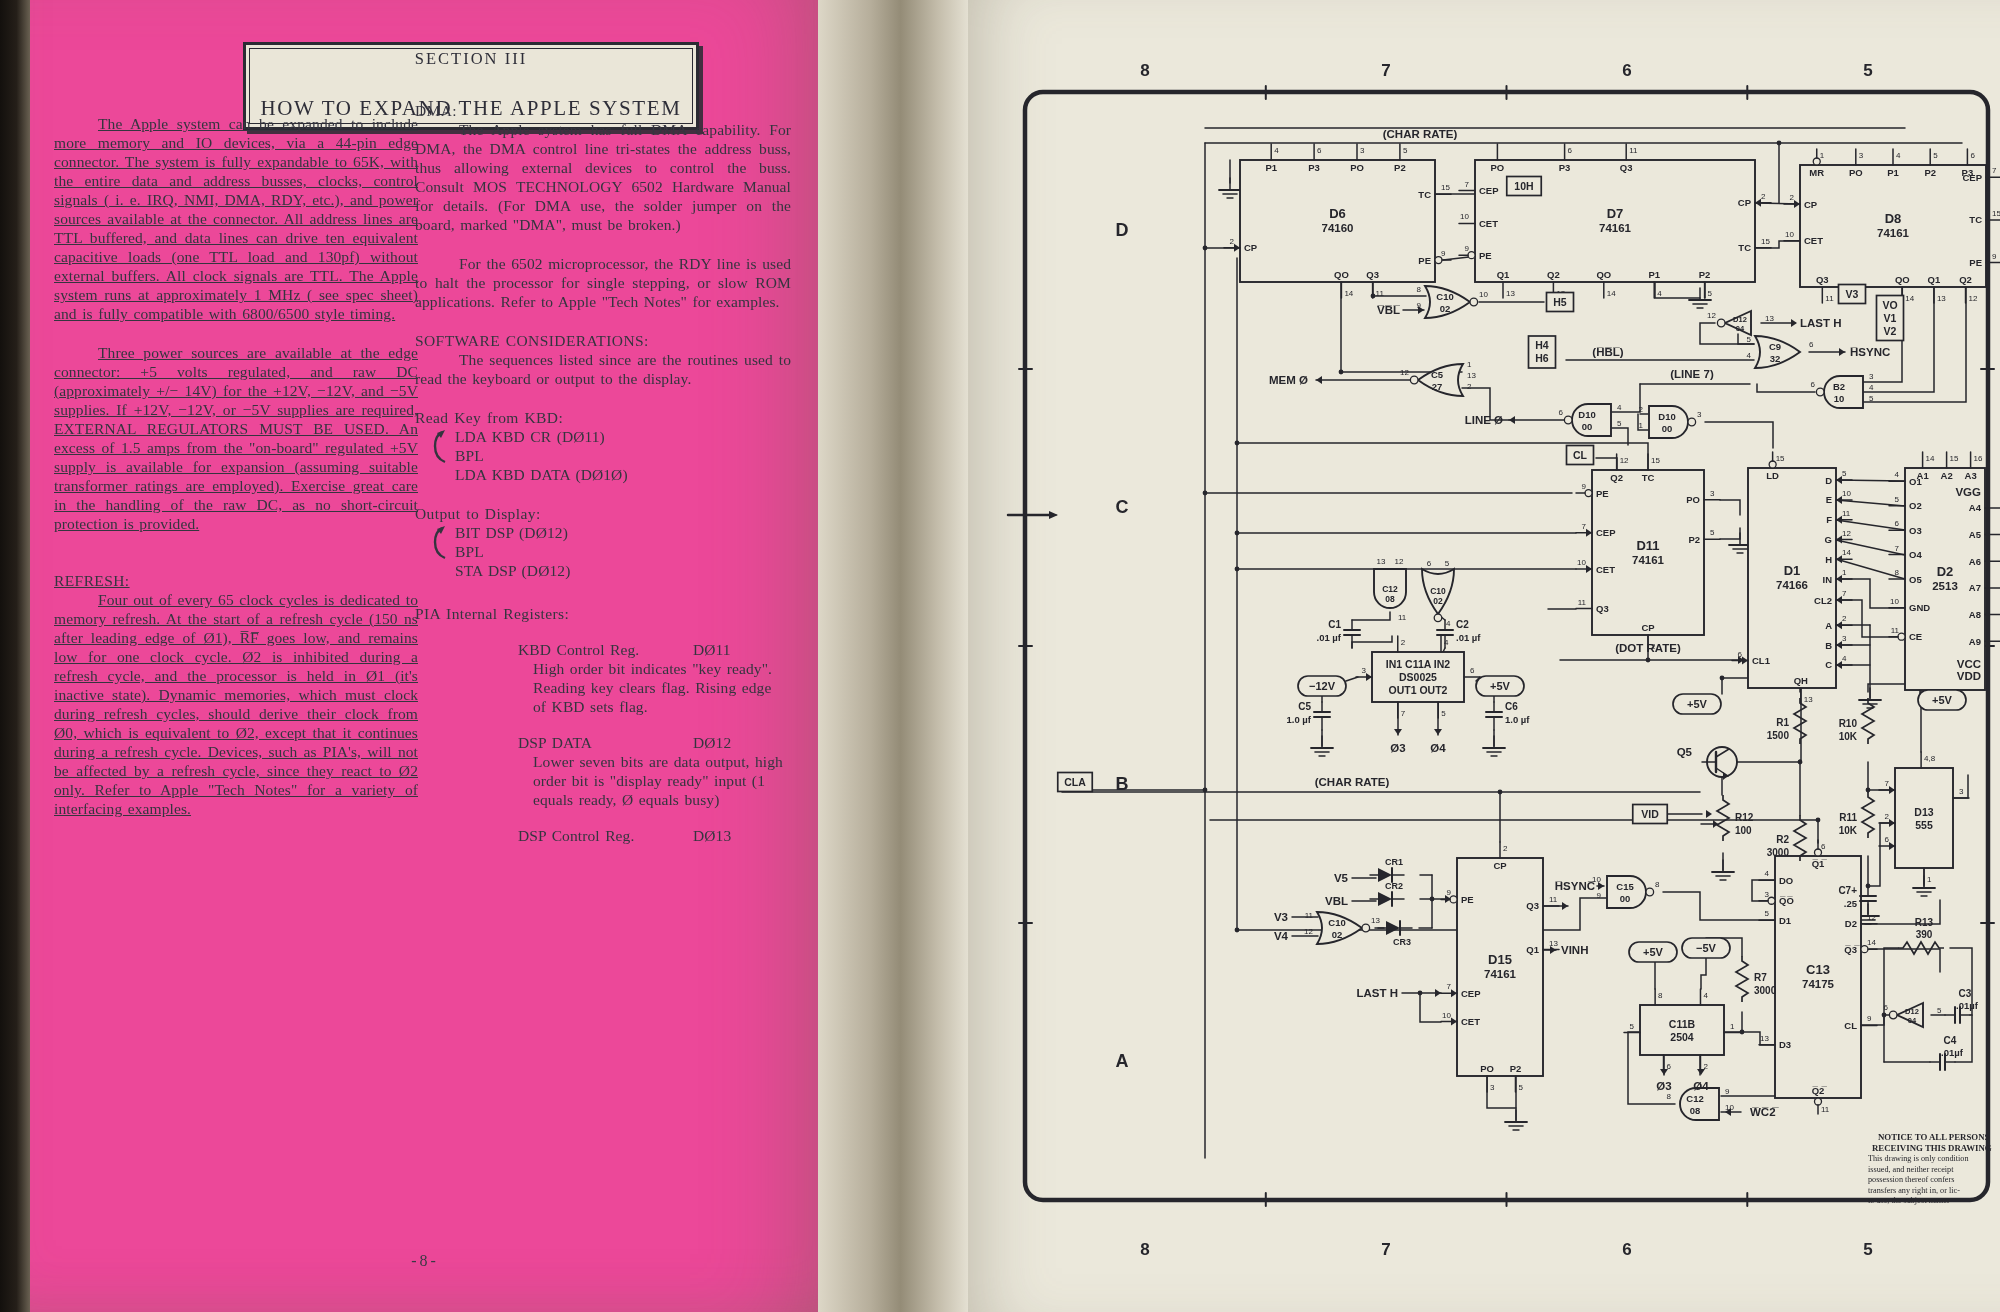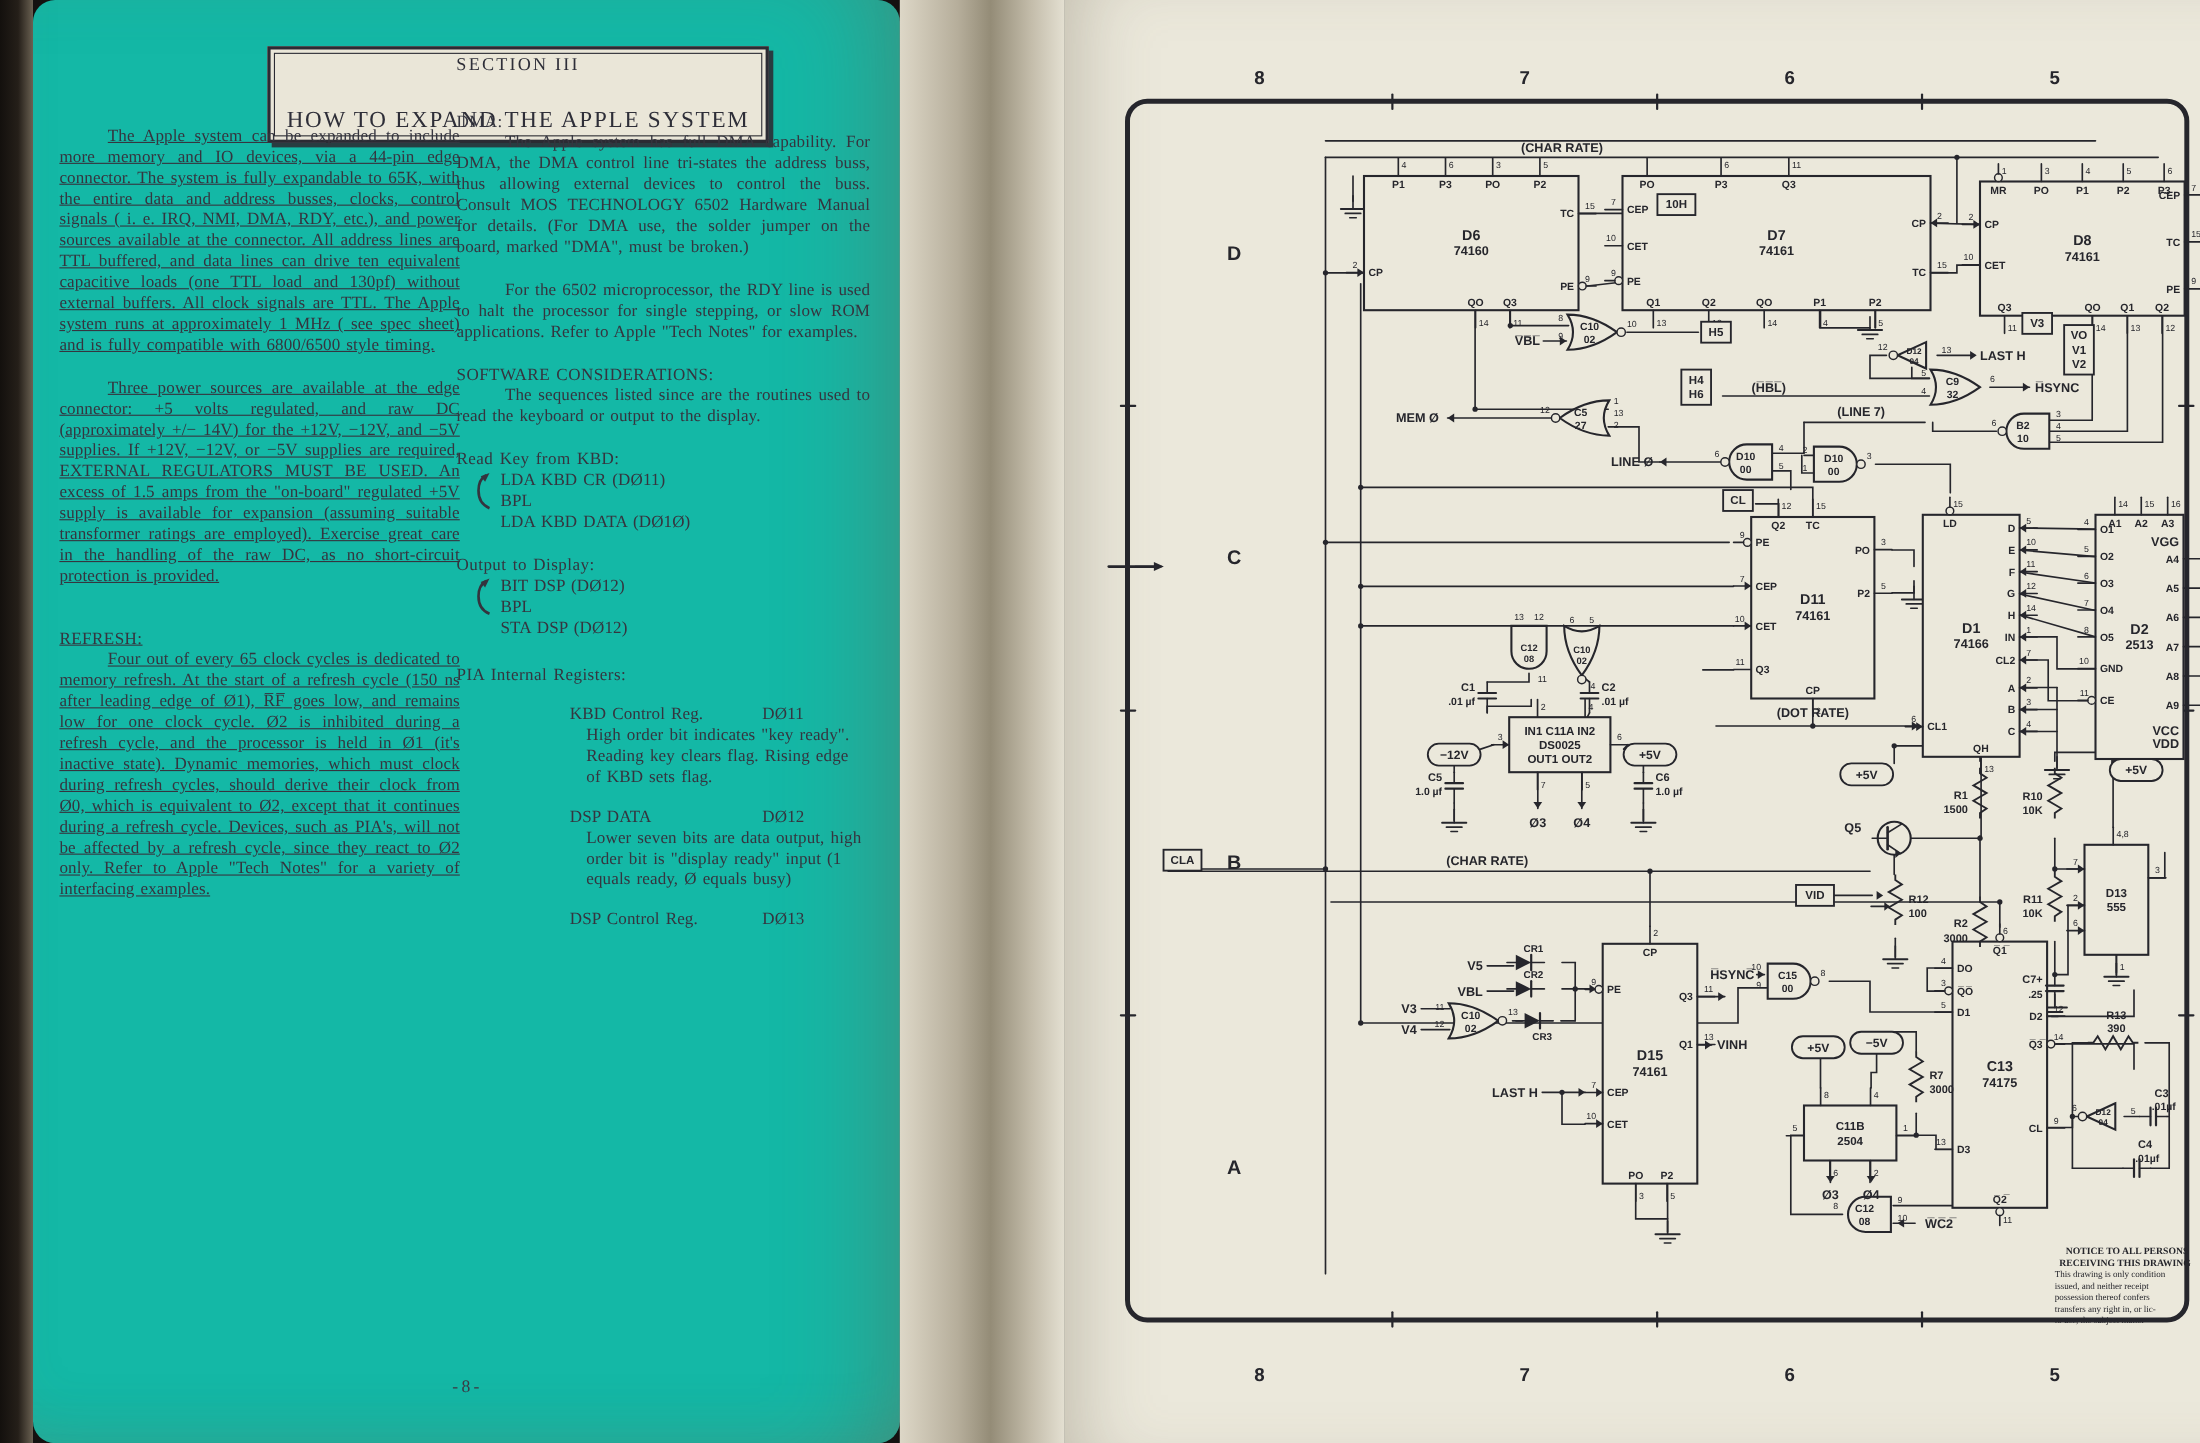--- a/index.html
+++ b/index.html
@@ -1,22 +1,22 @@
 <!DOCTYPE html>
 <html><head>
 <meta charset="utf-8">
 <style>
   html,body{margin:0;padding:0;}
   body{width:2000px;height:1312px;position:relative;overflow:hidden;
        background:#141110;font-family:"Liberation Serif",serif;}
   #left-edge{position:absolute;left:0;top:0;width:30px;height:1312px;
        background:linear-gradient(90deg,#13100d,#251f19 55%,#6a6152 100%);}
   #left-page{position:absolute;left:30px;top:0;width:788px;height:1312px;
-       background:#14b8a6;
-       box-shadow:inset -70px 0 90px -50px rgba(110,100,80,.38), inset 0 -40px 60px -40px rgba(120,110,90,.25);border-radius:20px;}
+       background:#ec4899;
+       box-shadow:inset -70px 0 90px -50px rgba(110,100,80,.38), inset 0 -40px 60px -40px rgba(120,110,90,.25);}
   #gutter{position:absolute;left:818px;top:0;width:150px;height:1312px;
        background:linear-gradient(90deg,#ddd7c7 0%,#b6ae9b 35%,#948c77 55%,#c4bdab 80%,#e4e0d2 100%);}
   #right-page{position:absolute;left:968px;top:0;width:1032px;height:1312px;
        background:#ebe8db;
        box-shadow:inset 50px 0 70px -40px rgba(110,100,80,.35);}
   .tx{color:#35353f;font-size:15.5px;line-height:19px;text-align:justify;letter-spacing:.1px;word-spacing:1.5px;}
   #title-box{position:absolute;left:213px;top:42px;width:446px;text-align:center;
        padding:4px 2px 6px 2px;border:3px solid #2b2b33;outline:1px solid #2b2b33;outline-offset:-7px;
        box-shadow:4px 4px 0 rgba(43,43,51,.88);background:#eae6d8;}
   #title-box .t1{font-size:16.5px;letter-spacing:2px;color:#2e2e38;}

